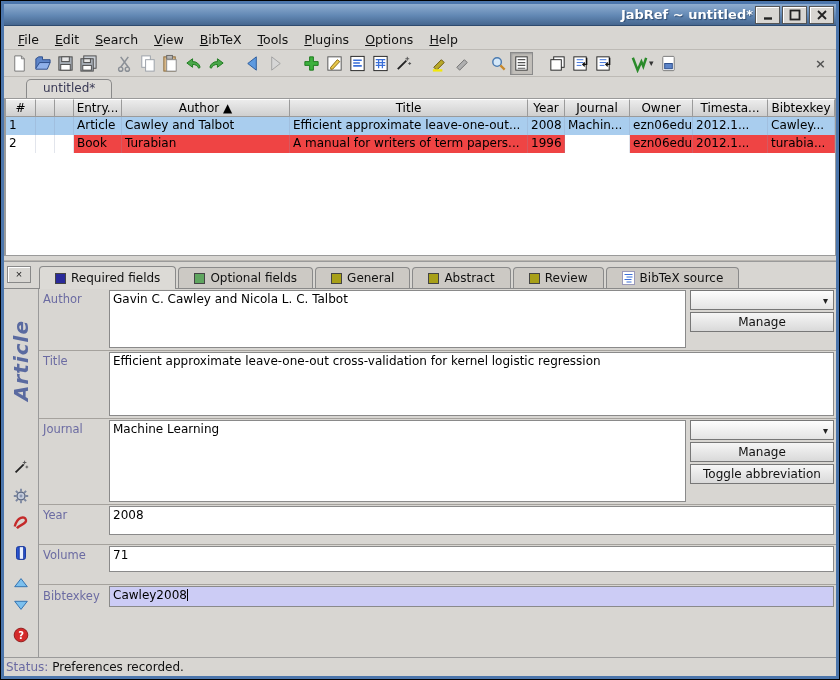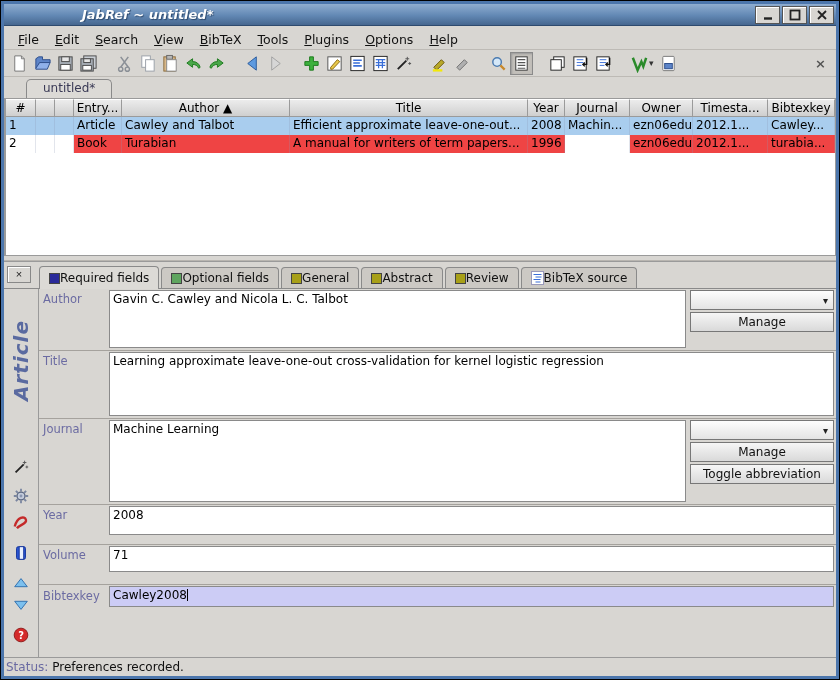--- a/index.html
+++ b/index.html
@@ -4,22 +4,22 @@
 <style>
   * { margin:0; padding:0; box-sizing:border-box; }
   html,body { width:840px; height:680px; font-family:"DejaVu Sans",sans-serif; background:#9a9a9a; }
 
   .window { width:840px; height:680px; border:1px solid #000; background:#4c76ac; padding:3px; }
   .inner  { width:832px; height:672px; display:flex; flex-direction:column; background:#d8d6d2; overflow:hidden; }
 
   
   .titlebar { height:22px; flex:0 0 22px; display:flex; align-items:center;
               background:linear-gradient(#8fadd0,#6288b4 55%,#46678f); border-bottom:1px solid #2e4a6e; }
-  .title { flex:1; text-align:left; color:#fff; font-weight:bold; font-size:13px;
-           text-shadow:1px 1px 1px #2e4a6e; padding-left:78px; white-space:nowrap; overflow:hidden;font-style:italic; }
+  .title { flex:1; text-align:right; color:#fff; font-weight:bold; font-size:13px;
+           text-shadow:1px 1px 1px #2e4a6e; padding-left:78px; white-space:nowrap; overflow:hidden; }
   .winbtns { display:flex; gap:2px; padding:0 2px; }
   .wbtn { width:25px; height:18px; background:#d8d6d2; border:1px solid #555;
           box-shadow:inset 1px 1px 0 #fff; display:flex; align-items:center; justify-content:center; cursor:default; }
 
   
   .menubar { height:24px; flex:0 0 24px; display:flex; align-items:flex-end; background:#d8d6d2;
              border-bottom:1px solid #bdbab5; padding-left:6px; }
   .mitem { font-size:12.5px; color:#111; padding:2px 8px; cursor:default; }
   .mitem u { text-decoration:underline; }
 
@@ -55,21 +55,21 @@
   .tfill { flex:1; background:#fff; }
 
   .splitter { height:5px; flex:0 0 5px; background:#d8d6d2; border-bottom:1px solid #b8b5b0; }
 
   
   .editor { flex:1; display:flex; flex-direction:column; background:#d8d6d2; border-top:1px solid #9a9a9a; }
   .ed-top { height:26px; flex:0 0 26px; display:flex; align-items:flex-end; padding-left:3px; }
   .ed-close { width:24px; height:17px; margin-bottom:5px; margin-right:8px; background:#d8d6d2;
               border:1px solid #888; box-shadow:inset 1px 1px 0 #fff; font-size:11px; line-height:13px;
               text-align:center; color:#222; }
-  .etab { height:21px; display:flex; align-items:center; padding:0 9px; font-size:12px; color:#111;
+  .etab { height:21px; display:flex; align-items:center; gap:5px; padding:0 15px; font-size:12px; color:#111;
           background:#ccc9c4; border:1px solid #8a8a8a; border-bottom:none; border-radius:4px 4px 0 0; margin-right:2px; }
   .etab.active { background:#dcdad6; position:relative; top:1px; height:23px; }
   .sq { width:11px; height:11px; border:1px solid #444; display:inline-block; }
 
   .ed-body { flex:1; display:flex; border-top:1px solid #8a8a8a; }
   .ed-left { width:34px; flex:0 0 34px; display:flex; flex-direction:column; align-items:center; padding-top:4px; }
   .vlabel { writing-mode:vertical-rl; transform:rotate(180deg); font-size:20px; font-weight:bold; font-style:italic;
             color:#5a6aa0; height:108px; letter-spacing:1px; }
   .sicon { width:20px; height:20px; display:flex; align-items:center; justify-content:center; }
   .sicon svg { width:18px; height:18px; }
@@ -435,21 +435,21 @@
               <div class="combo">
                   <span>▾</span>
                 </div>
               <button class="btn">Manage</button>
             </div>
           </div>
 
           <div class="frow" style="height:68px">
             <div class="flabel">Title</div>
             <div class="fmid">
-                <div class="fbox" style="height:64px"><span>Learning approximate leave-one-out cross-validation for kernel logistic regression</span></div>
+                <div class="fbox" style="height:64px"><span>Efficient approximate leave-one-out cross-validation for kernel logistic regression</span></div>
               </div>
           </div>
 
           <div class="frow" style="height:86px">
             <div class="flabel">Journal</div>
             <div class="fmid">
                 <div class="fbox" style="height:82px"><span>Machine Learning</span></div>
               </div>
             <div class="fside">
               <div class="combo">

